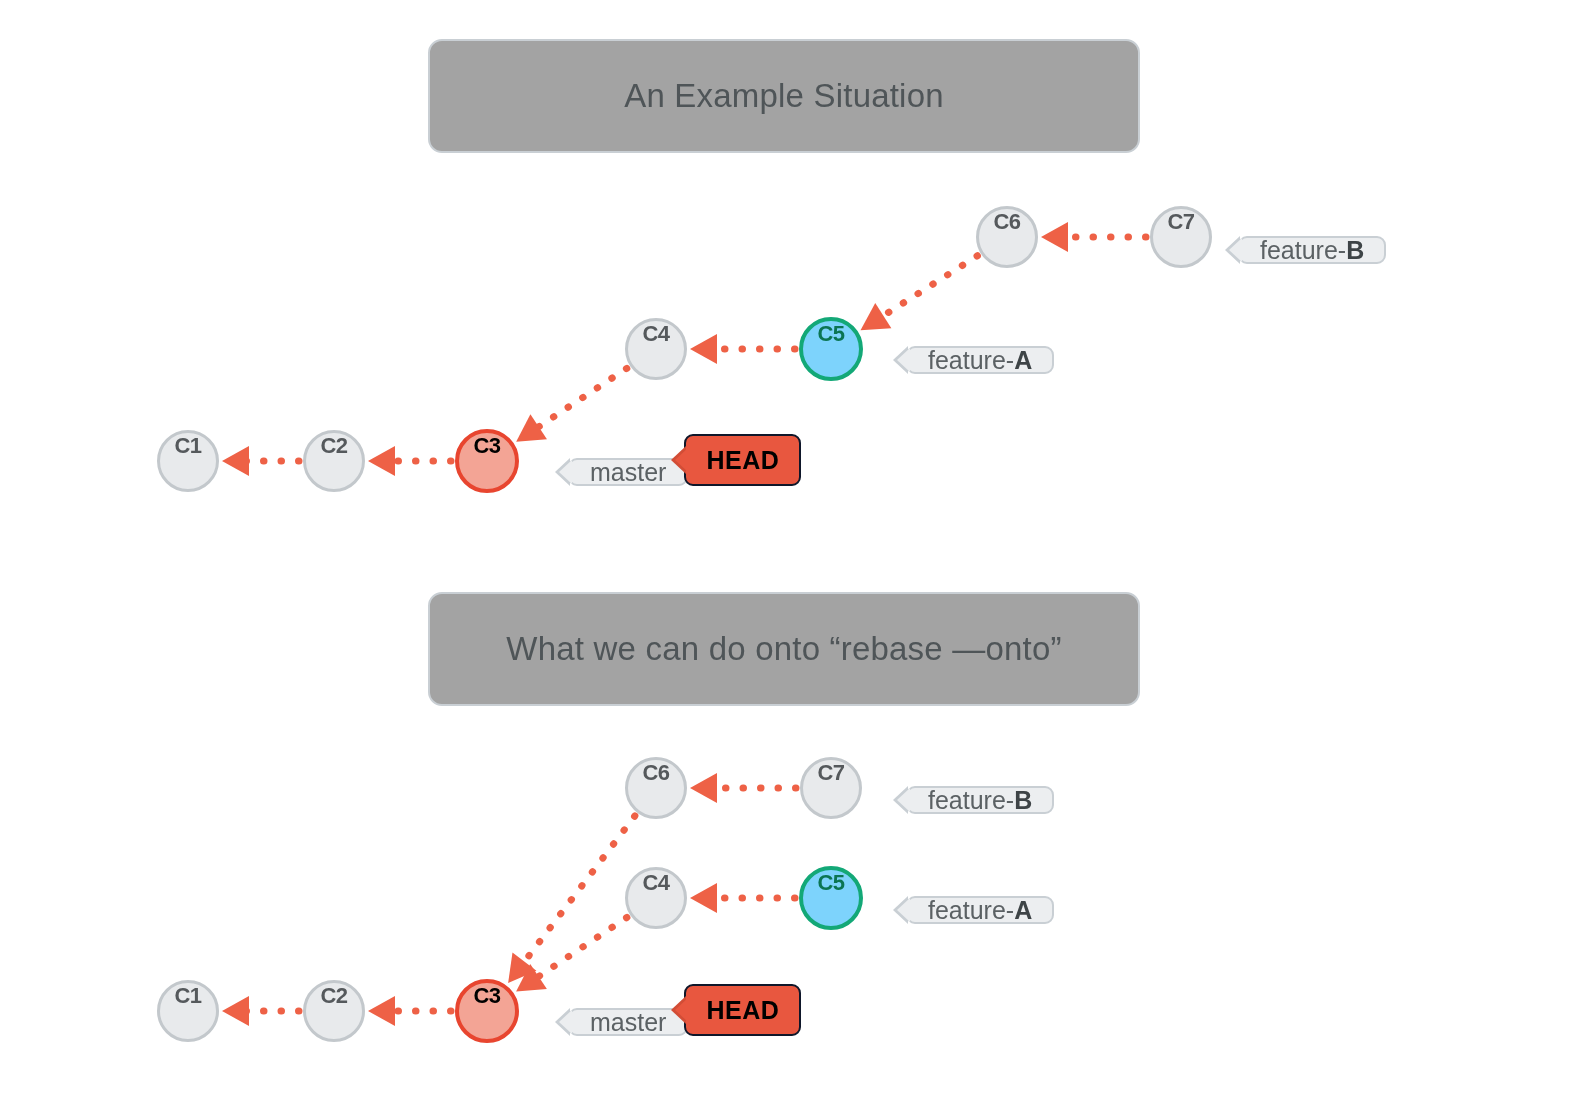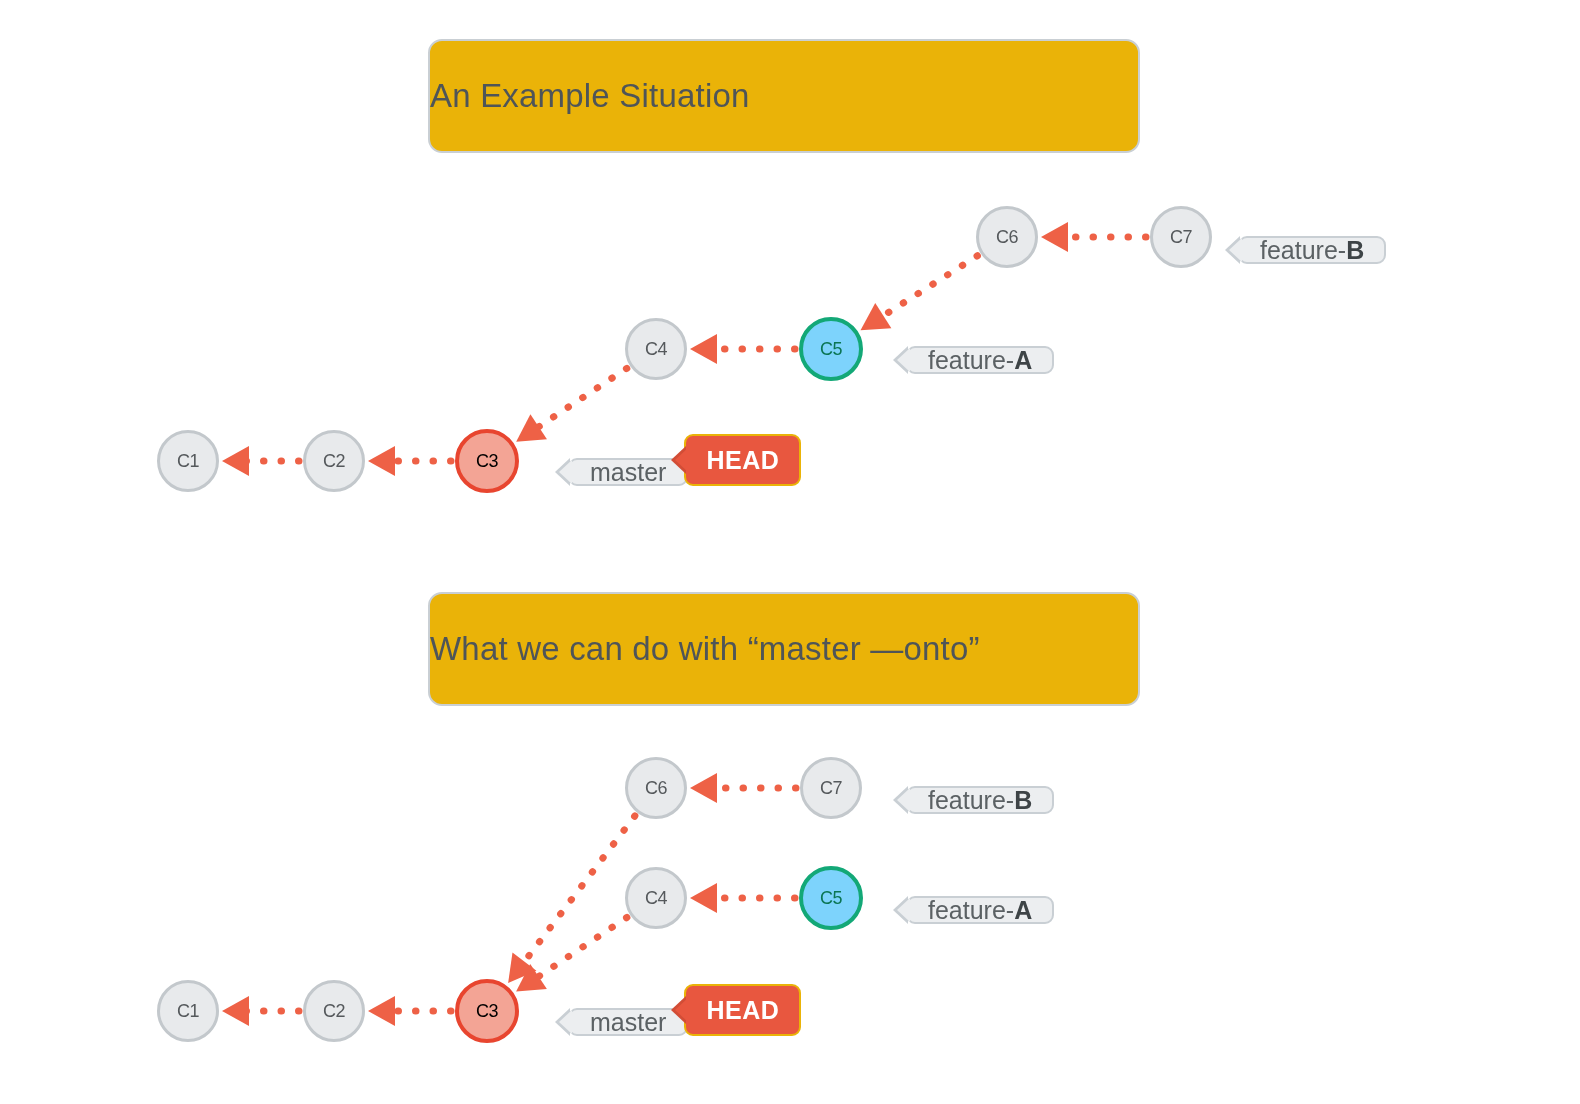--- a/index.html
+++ b/index.html
@@ -17,41 +17,42 @@
 
   .stage {
     position: absolute;
     inset: 0;
   }
 
   
   .title-box {
     position: absolute;
     box-sizing: border-box;
-    background: #eab308;
+    background: #a3a3a3;
     border: 2px solid #C9CFD4;
     border-radius: 14px;
     display: flex;
     align-items: center;
+    justify-content: center;
     color: #4F5558;
     font-size: 33px;
     font-weight: 400;
     letter-spacing: 0.2px;
   }
 
   
   .commit {
     position: absolute;
     box-sizing: border-box;
     border-radius: 50%;
     display: flex;
-    align-items: center;
+    align-items: flex-start;
     justify-content: center;
-    font-size: 18px;
-    font-weight: normal;
+    font-size: 22px;
+    font-weight: bold;
     letter-spacing: -0.5px;
     z-index: 4;
   }
   .commit.gray {
     background: #E8EAEC;
     border: 3px solid #C3C8CC;
     color: #55595C;
   }
   .commit.red {
     background: #F3A495;
@@ -108,23 +109,23 @@
     top: 50%;
     transform: translateY(-50%);
     width: 0;
     height: 0;
     border-top: 12px solid transparent;
     border-bottom: 12px solid transparent;
     border-right: 13px solid #ECEEF0;
   }
   .ref-seg.head {
     background: #E8573F;
-    border: 2px solid #eab308;
+    border: 2px solid #0f172a;
     border-radius: 9px;
-    color: #ffffff;
+    color: #000000;
     font-weight: bold;
     letter-spacing: 0.5px;
     margin-left: -4px;
     z-index: 2;
   }
   .ref-seg.head::before {
     content: "";
     position: absolute;
     left: -15px;
     top: 50%;
@@ -164,21 +165,21 @@
 </head>
 <body>
 
 <div class="stage">
 
   <div class="title-box" id="title-box-0" style="left: 428px; top: 39px; width: 712px; height: 114px;">
     <span>An Example Situation</span>
   </div>
 
   <div class="title-box" id="title-box-1" style="left: 428px; top: 592px; width: 712px; height: 114px;">
-    <span>What we can do with “master —onto”</span>
+    <span>What we can do onto “rebase —onto”</span>
   </div>
 
   <svg class="edges" id="edge-layer" viewBox="0 0 1580 1104">
       <line x1="299" y1="461" x2="241.5" y2="461" stroke="#EE6146" stroke-width="7" stroke-linecap="round" stroke-dasharray="0.5 17"></line>
       <polygon points="222,461 249,446 249,476" fill="#EE6146"></polygon>
       <line x1="451" y1="461" x2="387.5" y2="461" stroke="#EE6146" stroke-width="7" stroke-linecap="round" stroke-dasharray="0.5 17"></line>
       <polygon points="368,461 395,446 395,476" fill="#EE6146"></polygon>
       <line x1="626.8252312270997" y1="368.3347580033422" x2="532.4292828035161" y2="430.89301968051" stroke="#EE6146" stroke-width="7" stroke-linecap="round" stroke-dasharray="0.5 17"></line>
       <polygon points="516.1747687729003,441.6652419966578 530.3946941105625,414.24638491997945 546.9673438277129,439.25332958246537" fill="#EE6146"></polygon>
       <line x1="795" y1="349" x2="709.5" y2="349" stroke="#EE6146" stroke-width="7" stroke-linecap="round" stroke-dasharray="0.5 17"></line>

